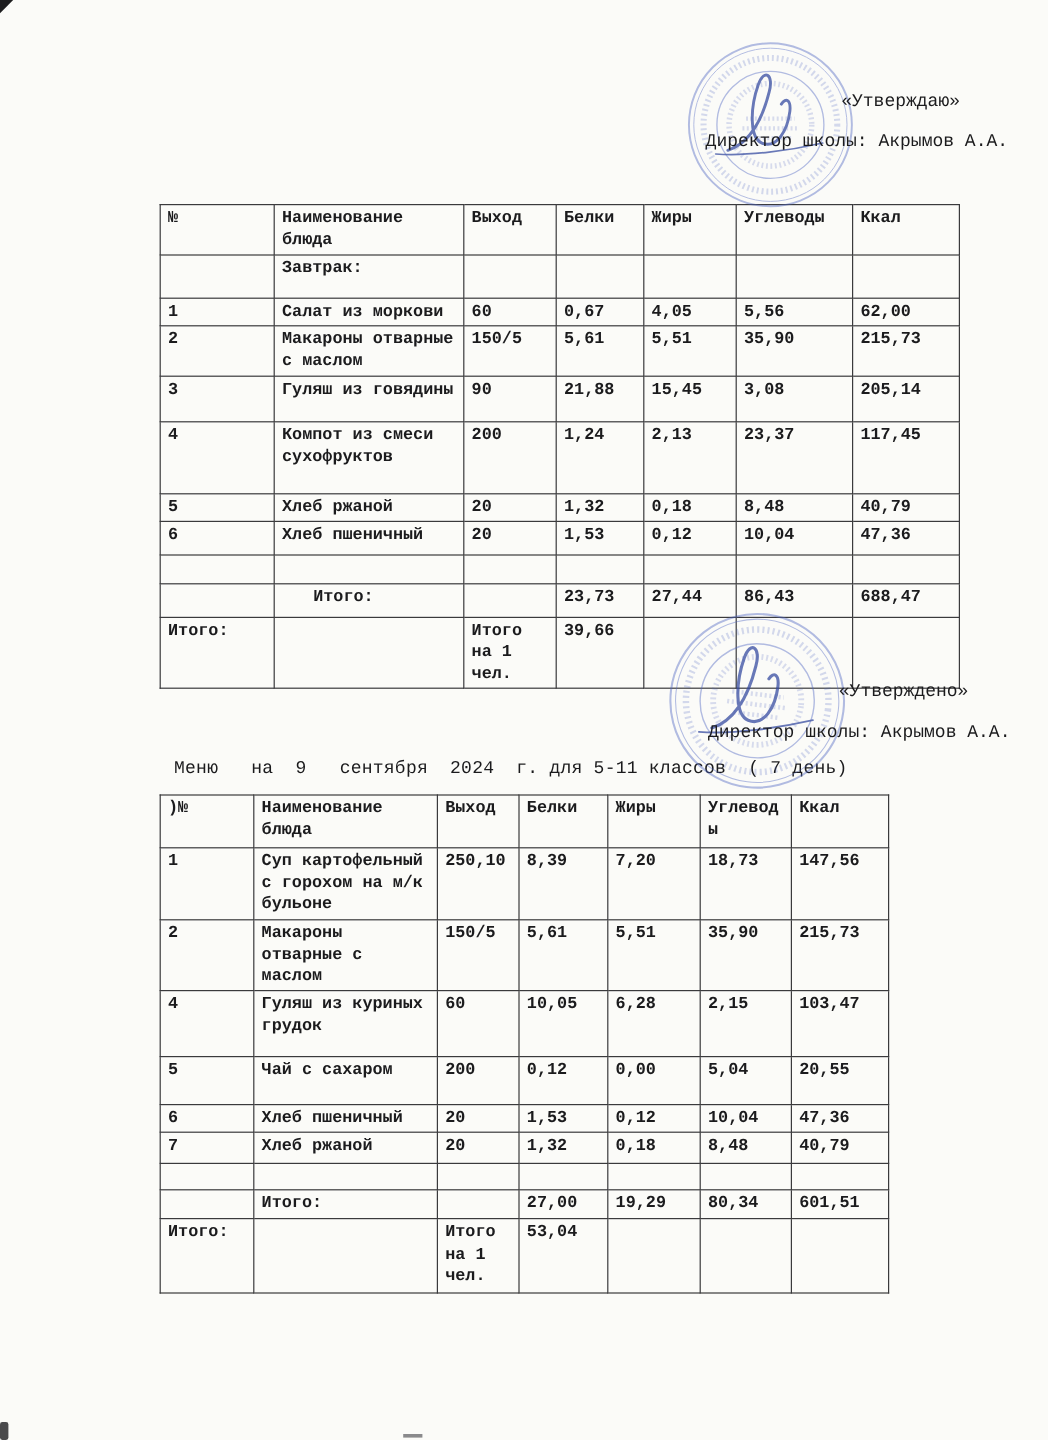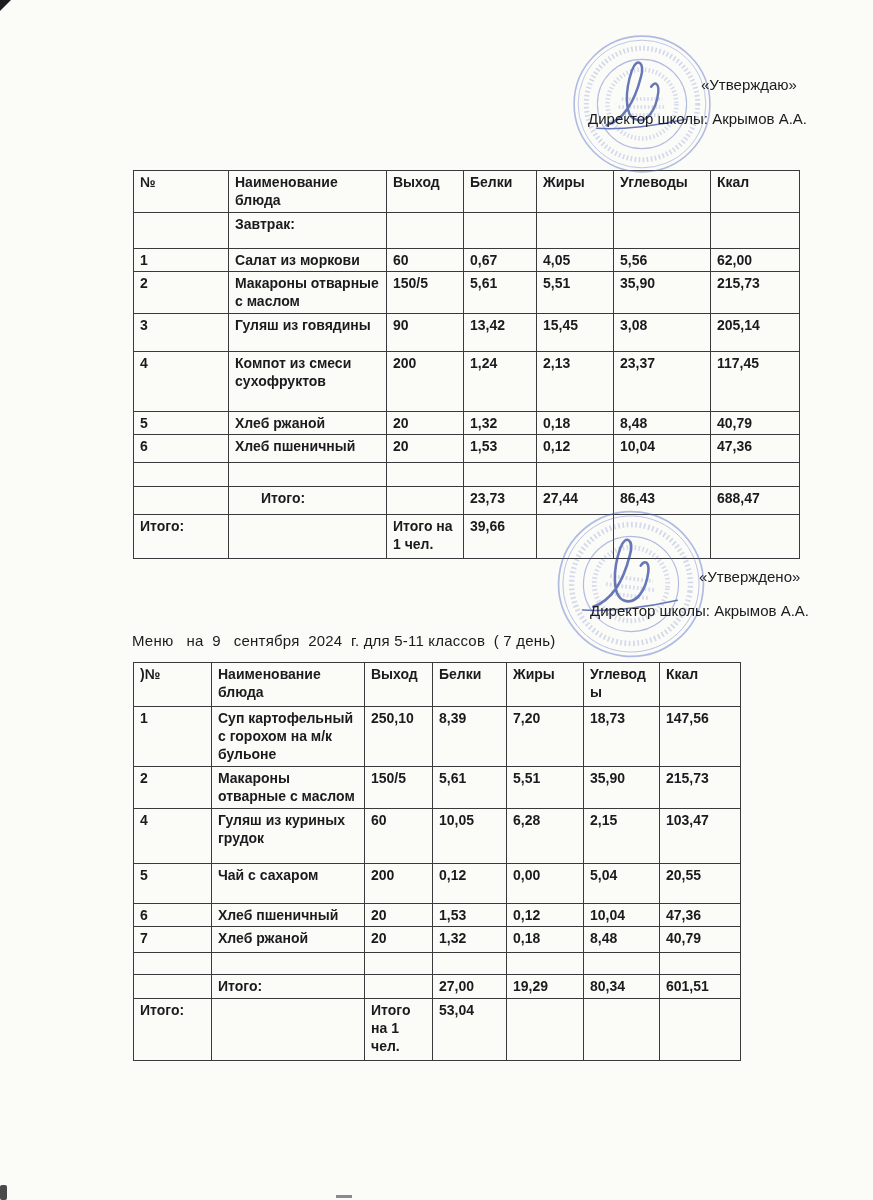--- a/index.html
+++ b/index.html
@@ -5,21 +5,21 @@
   :root{
     --stamp-blue:#4f66c2;
     --signature-blue:#31479f;
     --text:#1b1b1d;
     --paper:#fbfbf8;
     --border:#3a3a3c;
   }
   html,body{margin:0;padding:0;background:#e8e8e6;}
   .page{
     position:relative;width:873px;height:1200px;background:var(--paper);
-    font-family:Liberation Sans, sans-serif;color:var(--text);
+    font-family:Liberation Mono, monospace;color:var(--text);
     overflow:hidden;margin:0 auto;
   }
   .abs{position:absolute;}
   
   .corner-tl{left:0;top:0;width:0;height:0;border-top:11px solid #1d1d1f;border-right:11px solid transparent;}
   .edge-bl{left:0;top:1185px;width:7px;height:15px;background:#4a4a4c;border-radius:2px;}
   .edge-bc{left:336px;top:1195px;width:16px;height:3px;background:#8a8a8c;}
   
   .stamp{opacity:.85;}
   .stamp.s1{left:566px;top:28px;width:152px;height:152px;z-index:3;}
@@ -28,21 +28,21 @@
   
   .quote{font-size:15px;z-index:4;}
   .q1{left:701px;top:76px;}
   .q2{left:699px;top:568px;}
   .director{font-size:15px;z-index:4;white-space:pre;}
   .d1{left:588px;top:110px;}
   .d2{left:590px;top:602px;}
   
   .title{font-size:15px;white-space:pre;letter-spacing:.2px;z-index:2;}
   .mt1{left:133px;top:136px;}
-  .mt2{left:132px;top:632px;text-align:right;}
+  .mt2{left:145px;top:632px;text-align:right;}
   
   table.menu{
     position:absolute;border-collapse:collapse;table-layout:fixed;z-index:2;
     background:transparent;
   }
   .menu th,.menu td{
     border:1px solid var(--border);
     vertical-align:top;text-align:left;
     padding:2px 6px;
     font-weight:bold;font-size:14px;line-height:1.3;
@@ -130,21 +130,21 @@
           <td>150/5</td>
           <td>5,61</td>
           <td>5,51</td>
           <td>35,90</td>
           <td>215,73</td>
         </tr>
         <tr class="row-item" style="height: 38px;">
           <td>3</td>
           <td>Гуляш из говядины</td>
           <td>90</td>
-          <td>13,42</td>
+          <td>21,88</td>
           <td>15,45</td>
           <td>3,08</td>
           <td>205,14</td>
         </tr>
         <tr class="row-item" style="height: 60px;">
           <td>4</td>
           <td>Компот из смеси сухофруктов</td>
           <td>200</td>
           <td>1,24</td>
           <td>2,13</td>

